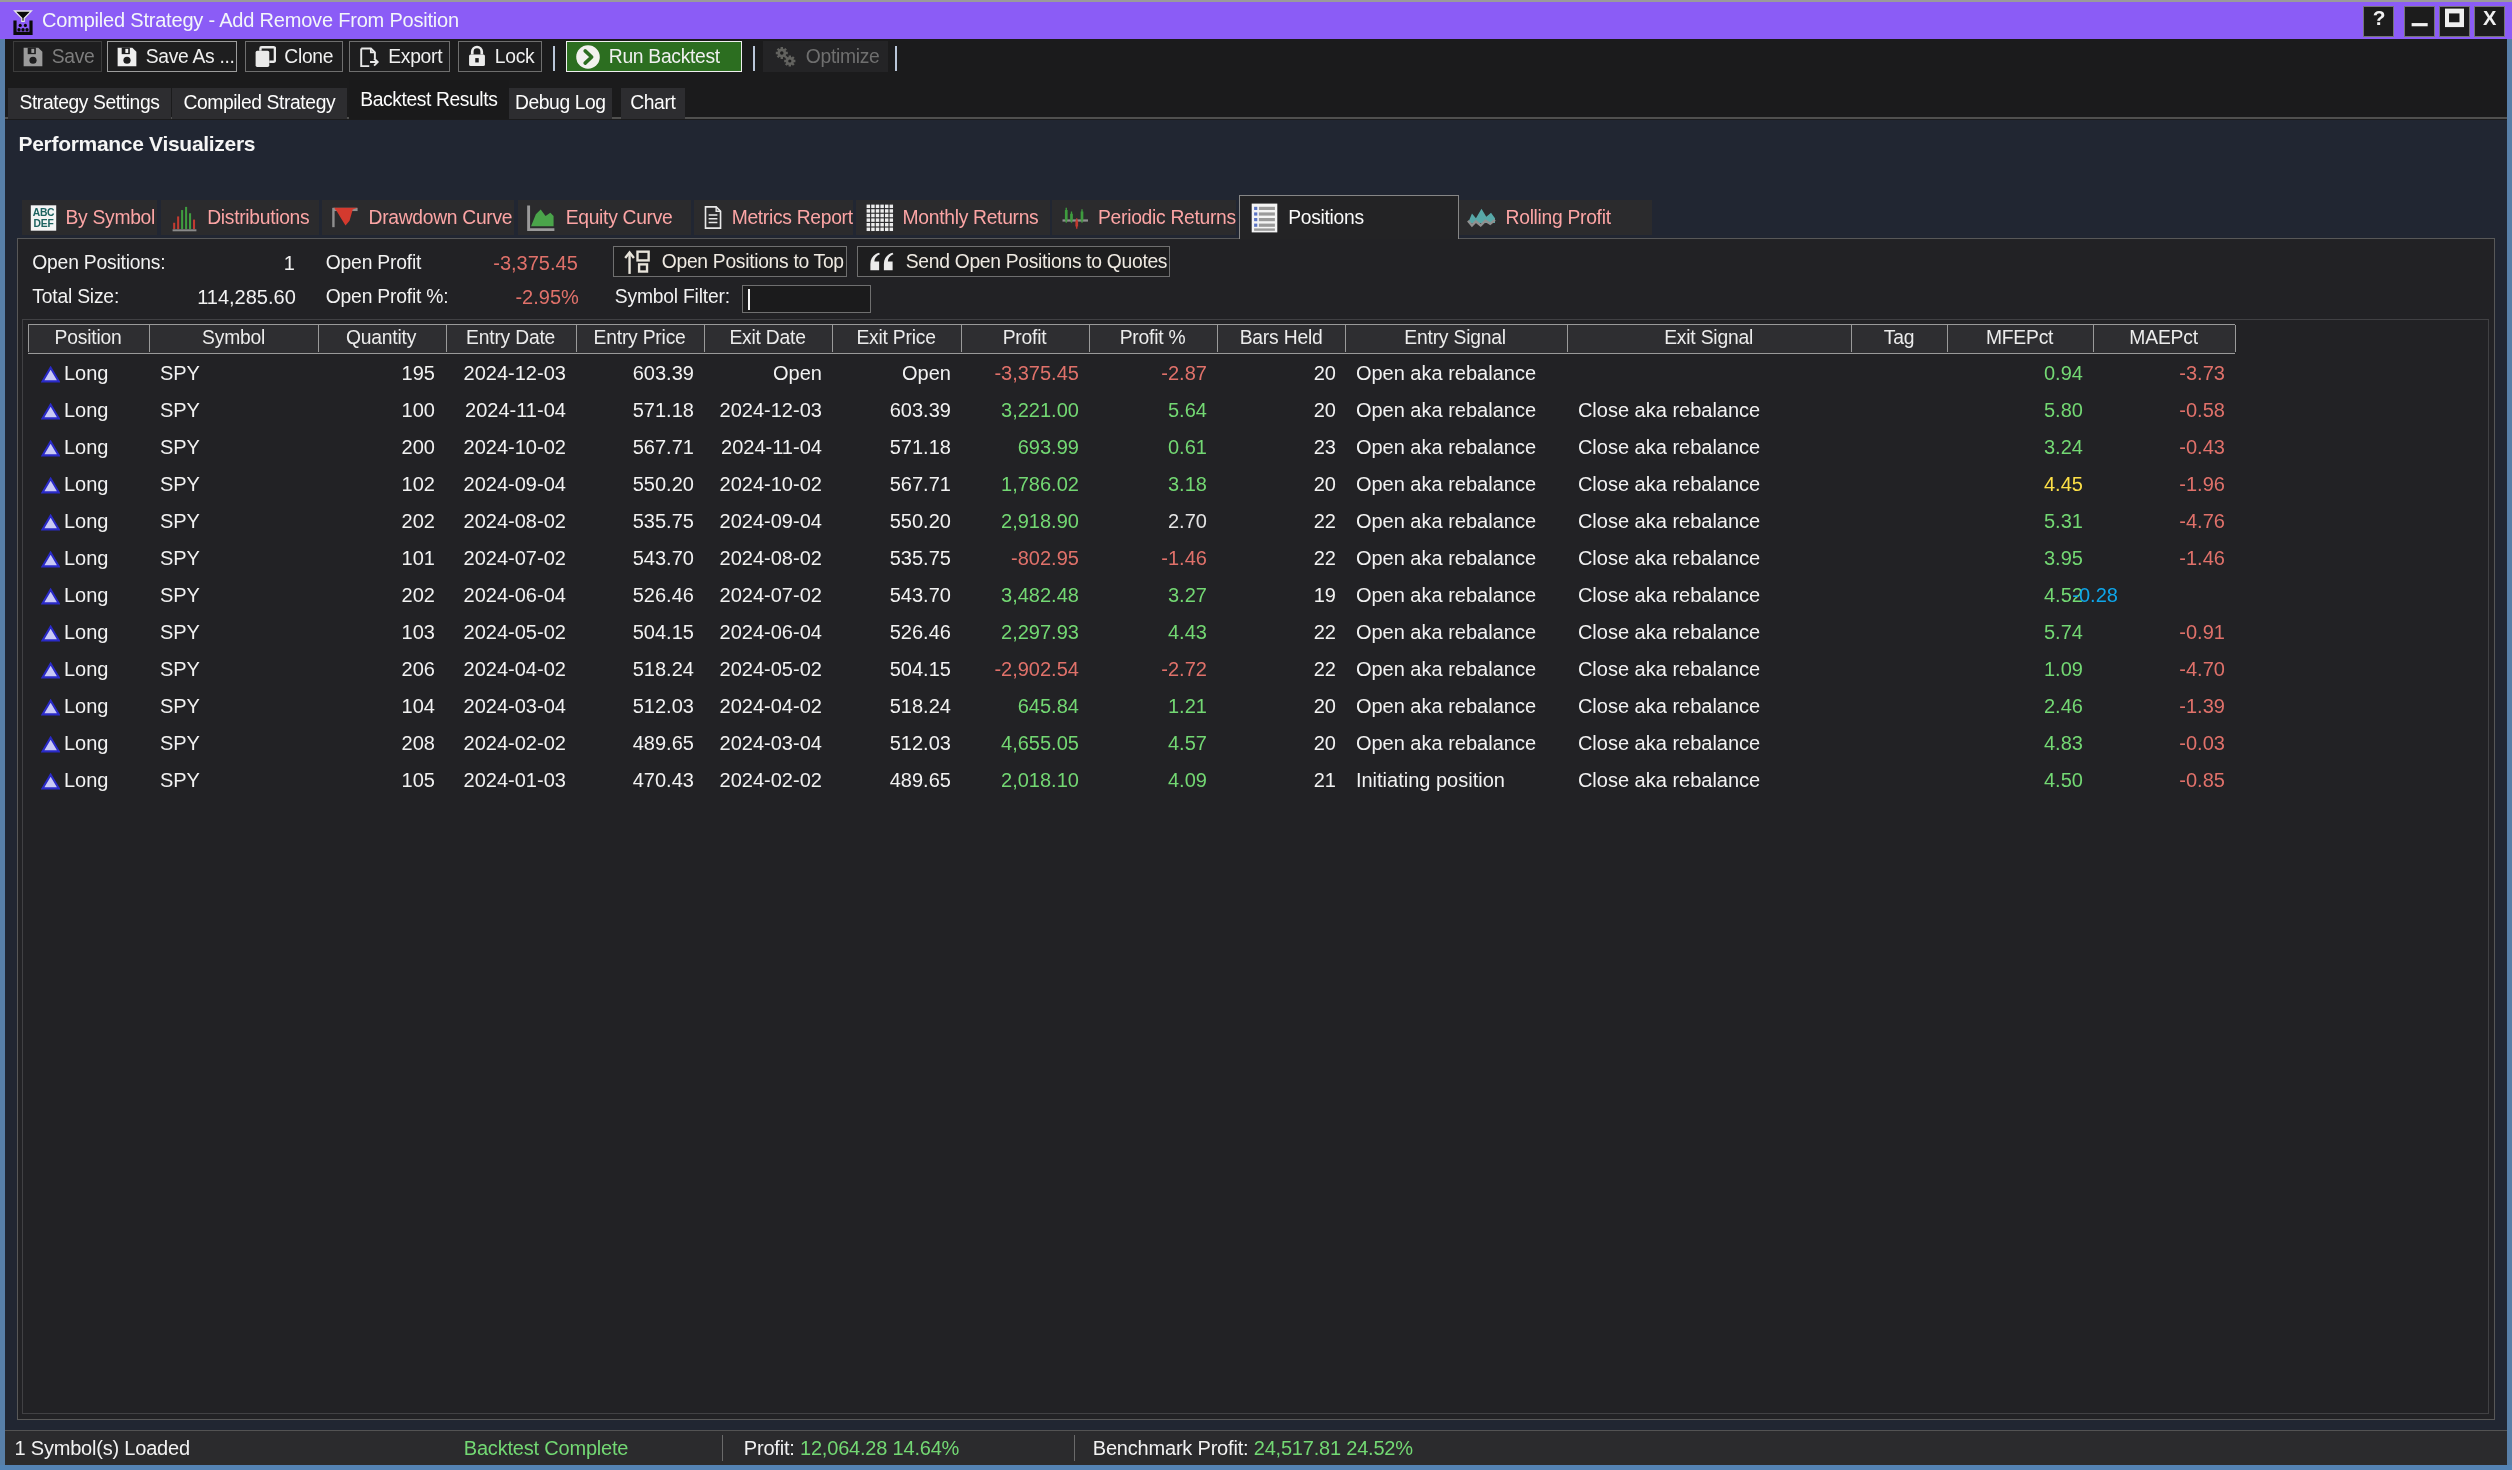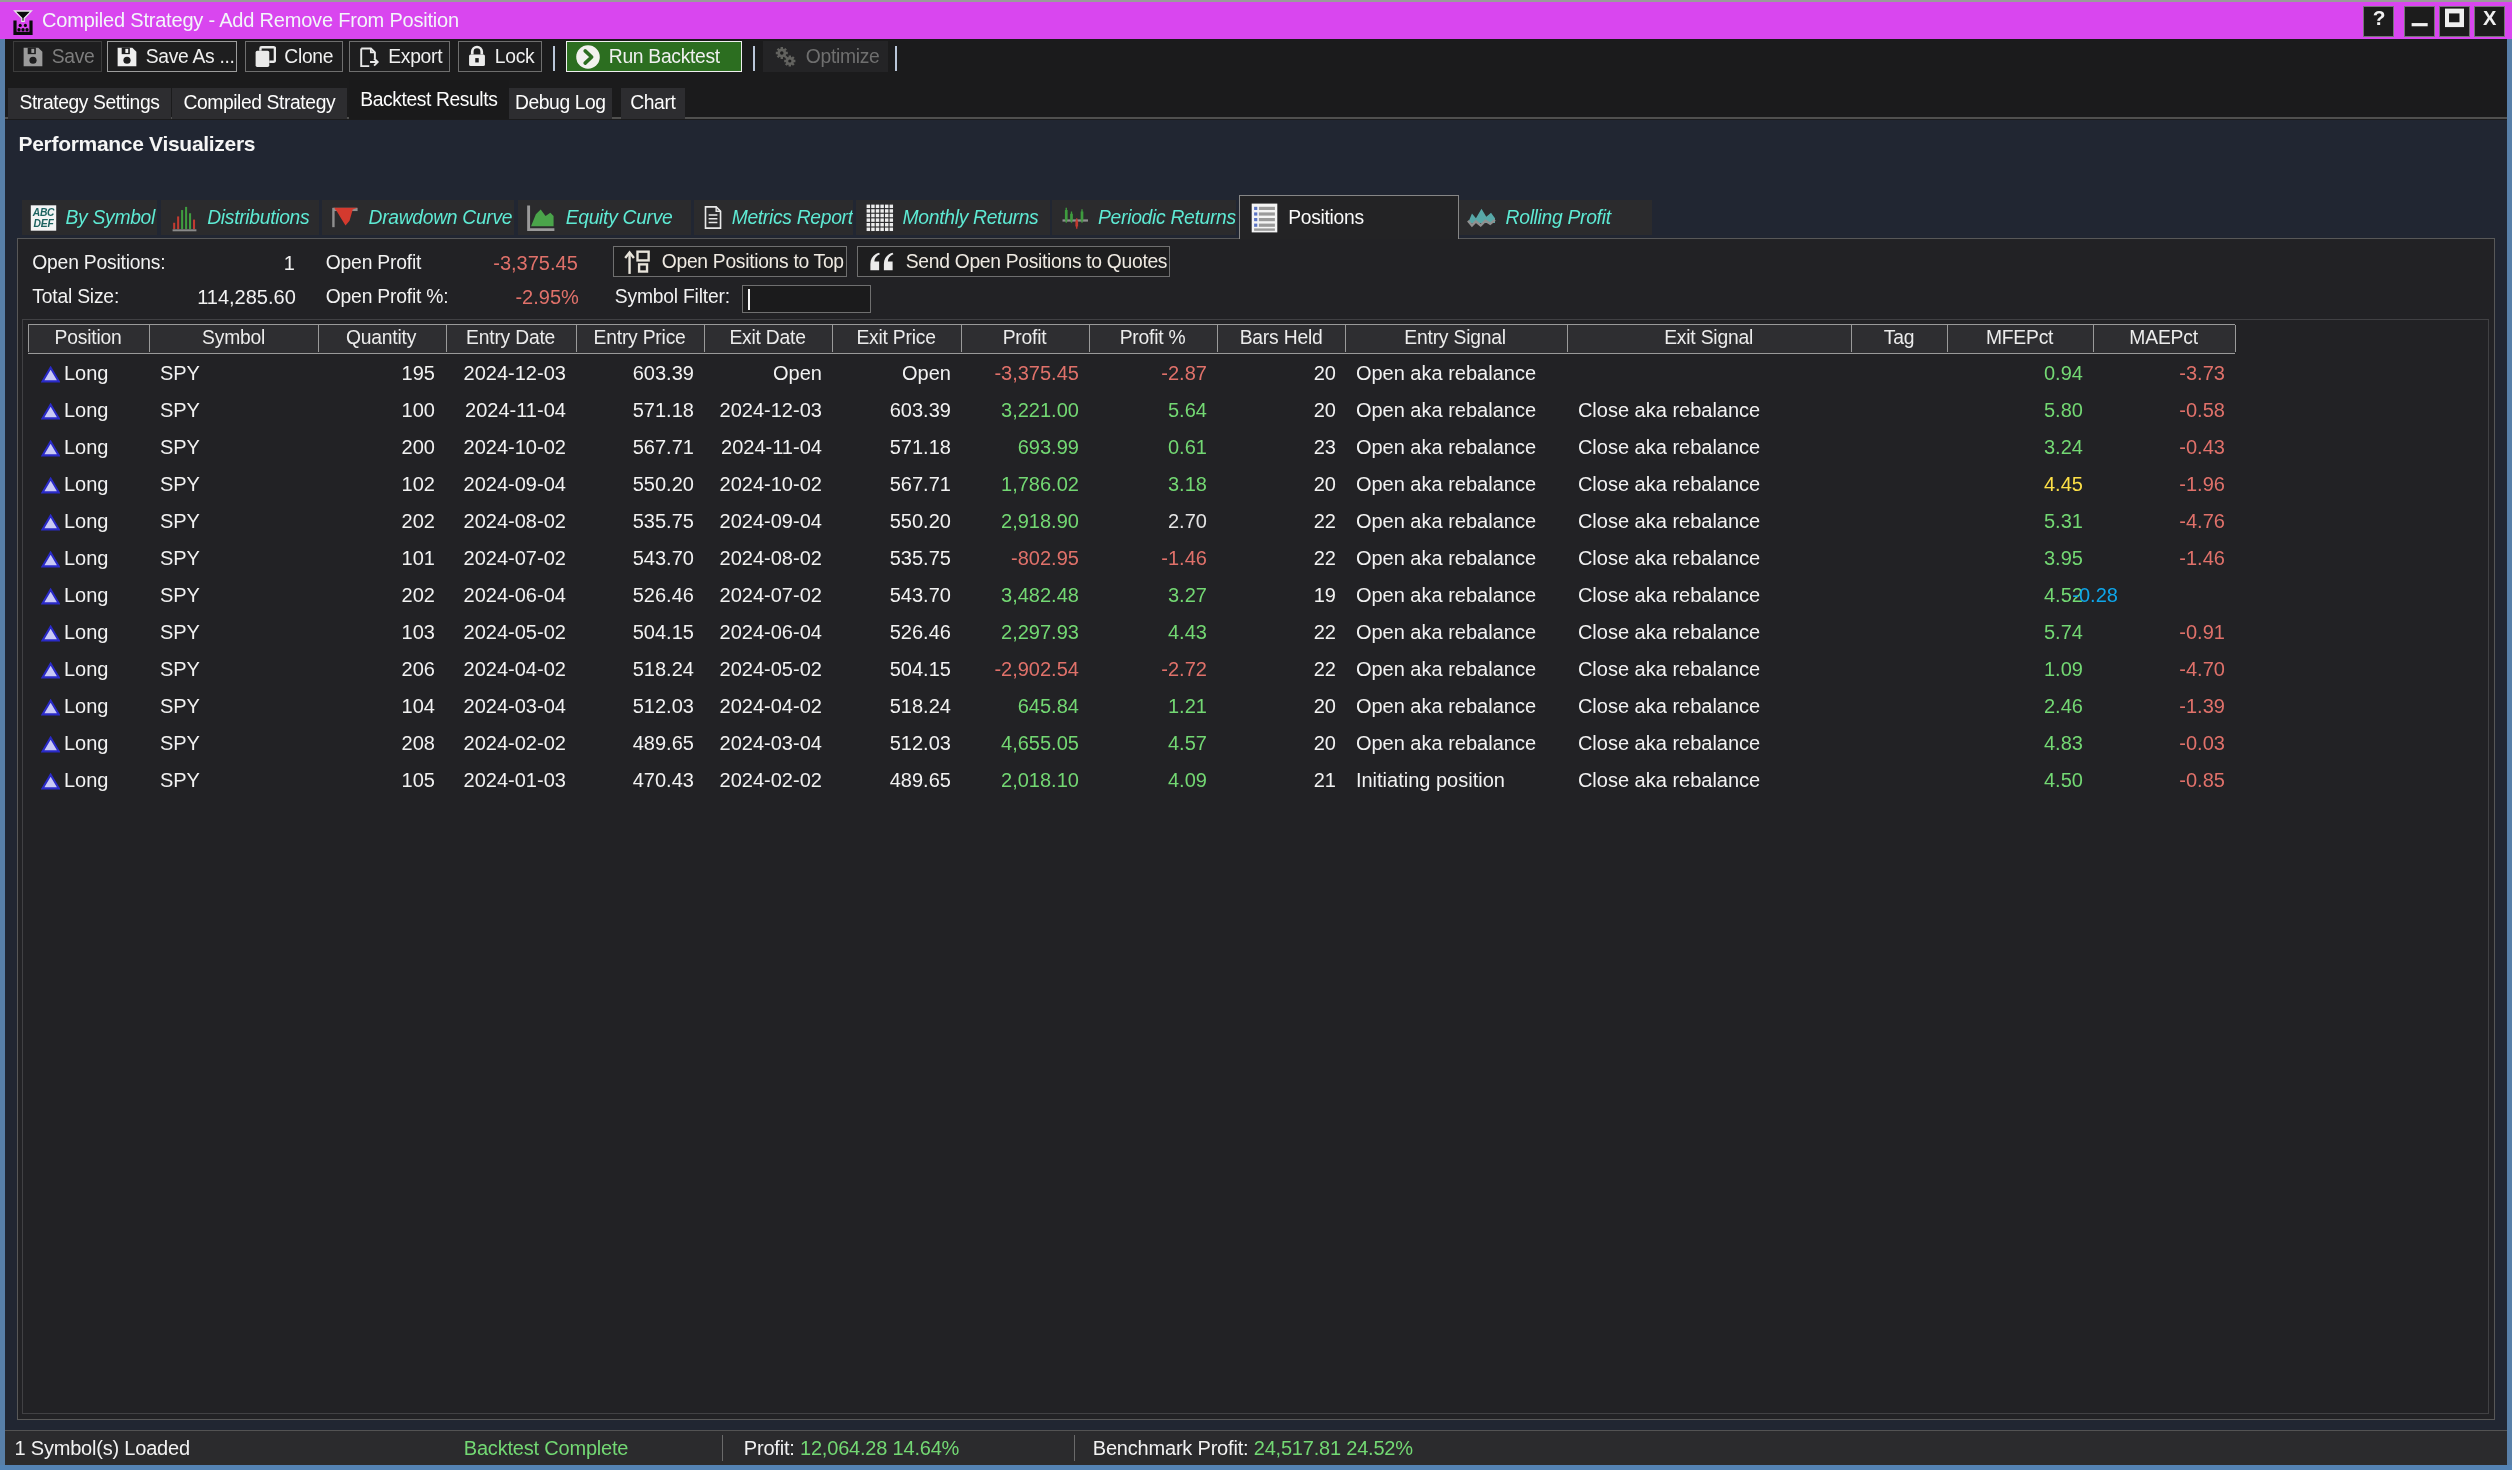--- a/index.html
+++ b/index.html
@@ -1,34 +1,34 @@
 <!DOCTYPE html>
 <html style="font-size:13px"><head><meta charset="utf-8">
 <style>
 * { margin:0; padding:0; box-sizing:border-box; }
 html,body { width:2512px; height:1471px; overflow:hidden; background:#212632; font-family:"Liberation Sans",sans-serif; }
 #win { position:absolute; inset:0; }
 .abs { position:absolute; }
 #topline { left:0; top:0; width:2512px; height:1.6px; background:#9a9a9a; }
-#titlebar { left:0; top:1.6px; width:2512px; height:37px; background:#d946ef; }
+#titlebar { left:0; top:1.6px; width:2512px; height:37px; background:#8b5cf6; }
 #title { position:absolute; left:42px; top:7.2px; font-size:20px; letter-spacing:-0.2px; color:#f3f6fa; }
 .winbtn { position:absolute; top:4px; height:31px; width:31px; background:#1c1c1c; border:1.6px solid #757575; color:#f0f0f0; text-align:center; }
 #borderL { left:0; top:39px; width:4.8px; height:1426px; background:#587fa8; }
 #borderR { left:2507px; top:39px; width:5.6px; height:1426px; background:#587fa8; }
 #borderB { left:0; top:1465px; width:2512px; height:6.4px; background:#5483b4; }
 #toolbar { left:4.8px; top:39px; width:2502px; height:43px; background:#1b1b1c; }
 .tbtn { position:absolute; top:2.4px; height:31px; background:#1e1e1f; border:1.6px solid #6f6f6f; color:#f0f0f0; font-size:19.3px; letter-spacing:-0.3px; display:flex; align-items:center; white-space:nowrap; padding-left:8px; overflow:hidden; }
 .tbtn svg { margin-right:8px; flex:none; }
 #tabrow { left:4.8px; top:82px; width:2502px; height:38px; background:#1b1b1c; }
 #tabline { position:absolute; left:0; top:35px; width:2502px; height:2.4px; background:#50504f; }
 .tab { position:absolute; top:5.6px; height:31px; background:#2d2d30; color:#fdfdfd; font-size:19.3px; letter-spacing:-0.4px; display:flex; align-items:center; justify-content:center; white-space:nowrap; overflow:hidden; }
 #page { left:4.8px; top:120px; width:2502px; height:1310px; background:#212632; }
 #pv-h { position:absolute; left:13.7px; top:12px; font-size:21px; letter-spacing:-0.3px; font-weight:bold; color:#f5f5f5; white-space:nowrap; }
 #pv-s { position:absolute; left:13.7px; top:40px; font-size:19px; letter-spacing:-0.2px; color:#f1f1f1; white-space:nowrap; }
-.vtab { position:absolute; top:80px; height:35px; background:#2b2b2d; color:#5eead4; font-size:19.3px; letter-spacing:-0.3px; display:flex; align-items:center; white-space:nowrap; overflow:hidden;font-style:italic; }
+.vtab { position:absolute; top:80px; height:35px; background:#2b2b2d; color:#fca5a5; font-size:19.3px; letter-spacing:-0.3px; display:flex; align-items:center; white-space:nowrap; overflow:hidden; }
 .vtab svg { margin-right:8.9px; }
 #vtab-active { position:absolute; top:75px; height:44px; background:#232325; border:1.6px solid #868686; border-bottom:none; color:#fbfbfb; font-size:19.3px; letter-spacing:-0.3px; display:flex; align-items:center; white-space:nowrap; z-index:3; }
 #vtab-active svg { margin-right:8.9px; }
 #panel { position:absolute; left:12px; top:118px; width:2478px; height:1182px; border:1.6px solid #585858; background:#222225; }
 .lbl { position:absolute; font-size:19.3px; letter-spacing:-0.2px; color:#f2f2f2; white-space:nowrap; }
 .val { position:absolute; font-size:20px; color:#f2f2f2; text-align:right; white-space:nowrap; }
 .pbtn { position:absolute; height:31px; background:#1e1e1f; border:1.6px solid #6f6f6f; color:#efeae2; font-size:19.3px; letter-spacing:-0.3px; display:flex; align-items:center; white-space:nowrap; }
 .pbtn svg { margin:0 10.5px 0 10.5px; }
 #symfilter { position:absolute; left:724px; top:46px; width:129px; height:28px; background:#1b1b1c; border:0.8px solid #6f6f6f; }
 #cursor { position:absolute; left:4.8px; top:3.2px; width:2.4px; height:21px; background:#f5f5f5; }

